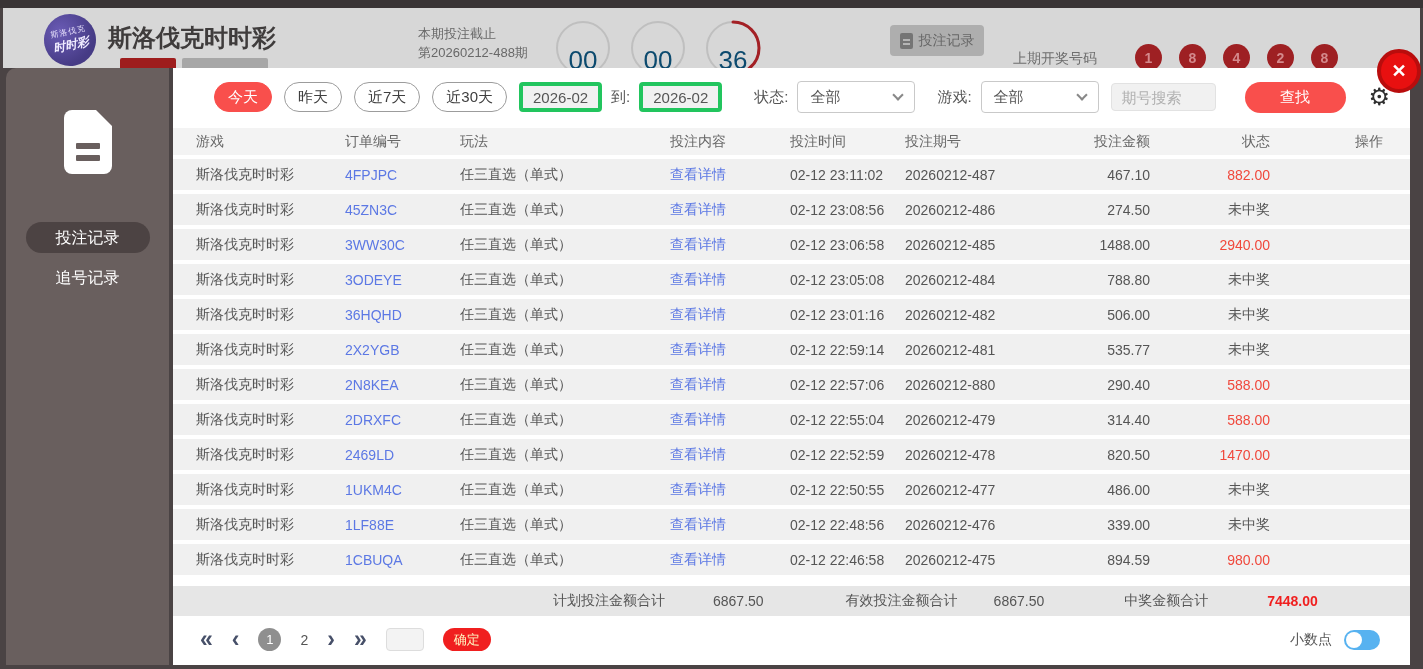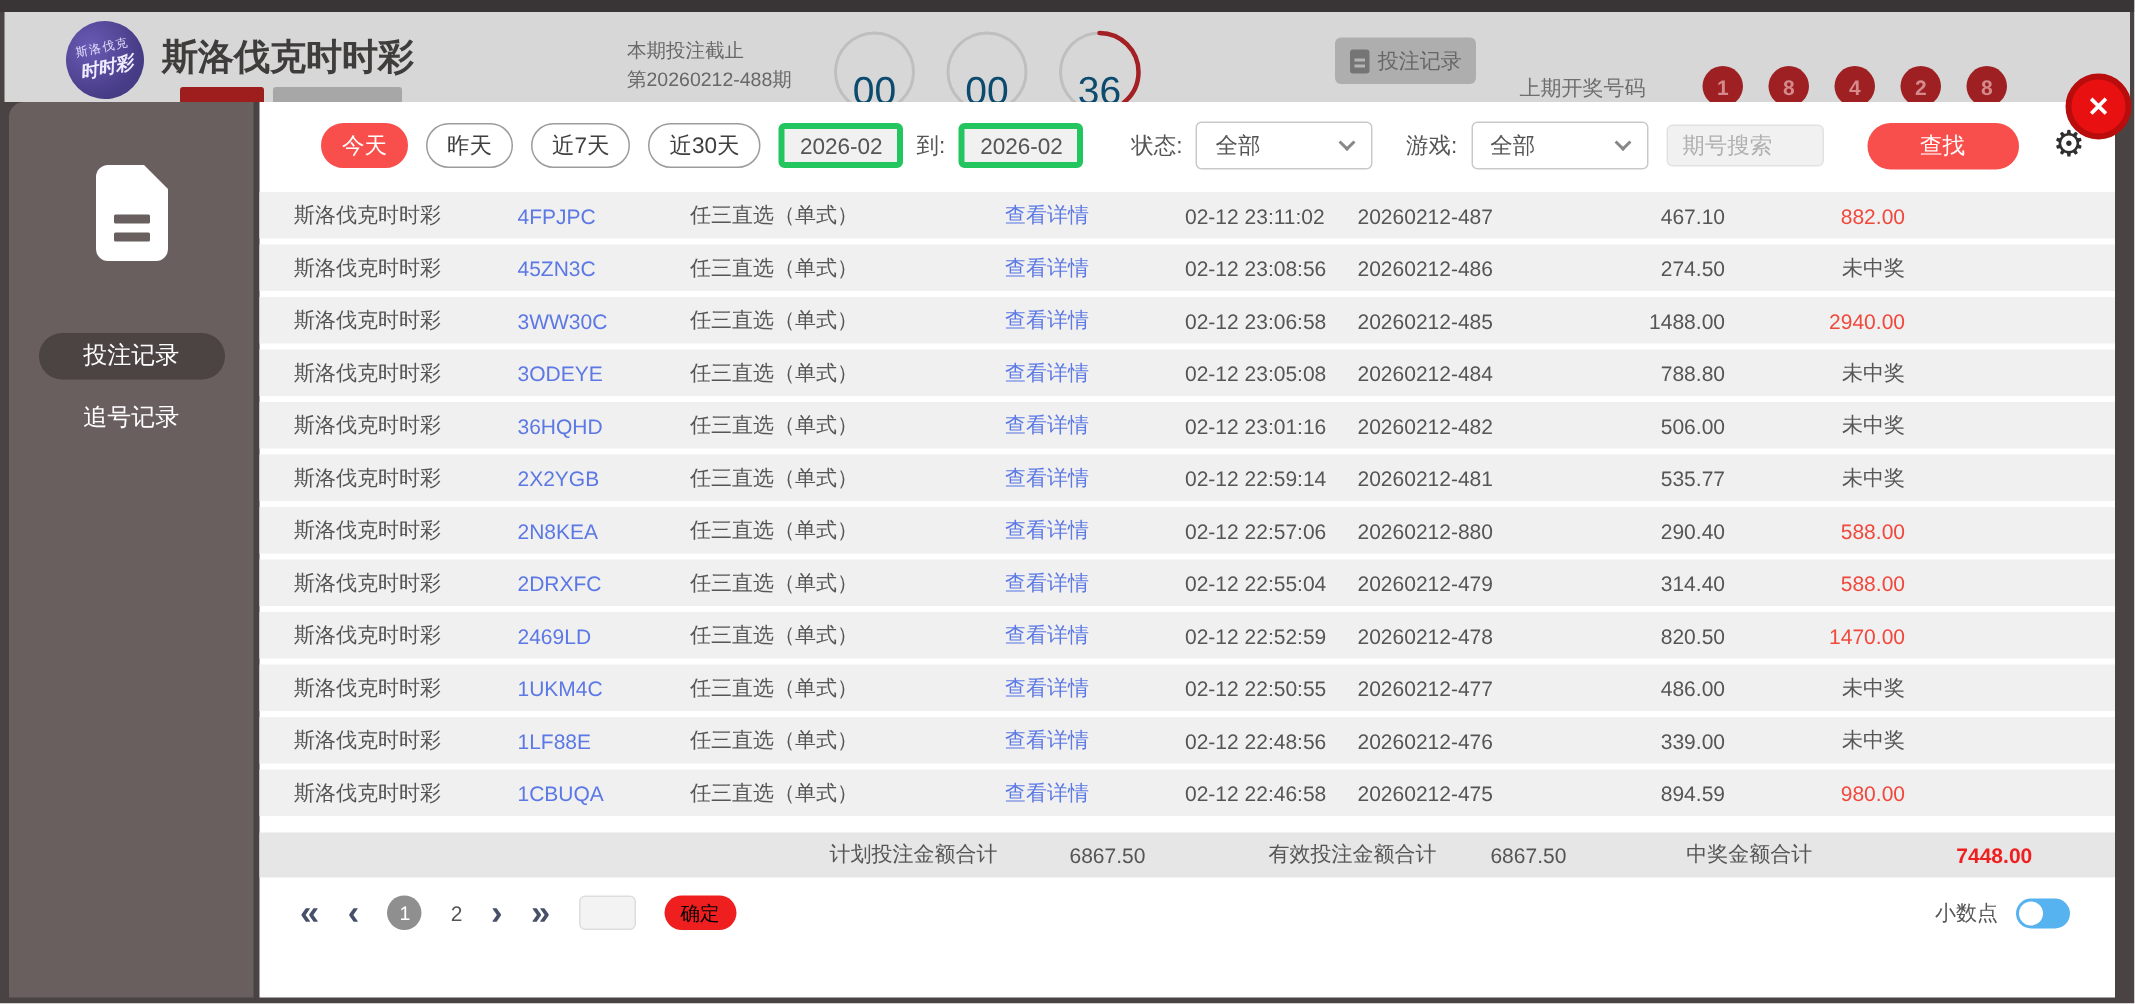--- a/index.html
+++ b/index.html
@@ -69,30 +69,30 @@
   .trow { display:grid; grid-template-columns:149px 115px 210px 120px 115px 135px 110px 120px 1fr;
           align-items:center; padding:0 27px 0 23px; font-size:14px; }
   .thead { height:27px; background:#f3f3f3; color:#666; margin-bottom:4px; }
   .data-row { height:31px; background:#f0f0f0; color:#555; margin-bottom:4px; }
   .r { text-align:right; }
   .link { color:#5c78e4; cursor:pointer; }
   .win { color:#f0483c; }
 
   .summary { display:flex; align-items:center; height:30px; background:#e6e6e6; margin-top:11px; font-size:14px; color:#555; }
   .s-l1 { margin-left:380px; } .s-v1 { margin-left:48px; } .s-l2 { margin-left:82px; } .s-v2 { margin-left:36px; }
-  .s-l3 { margin-left:80px; } .s-v3 { margin-left:96px; color:#f01f1f; font-weight:bold; }
+  .s-l3 { margin-left:80px; } .s-v3 { margin-left:59px; color:#f01f1f; font-weight:bold; }
 
   .mfooter { display:flex; align-items:center; justify-content:space-between; height:47px; padding:0 30px 0 27px; }
   .pager { display:flex; align-items:center; gap:19px; }
   .parrow { font-size:23px; font-weight:bold; color:#475069; cursor:pointer; line-height:1; }
   .pnum { font-size:14px; color:#555; cursor:pointer; }
   .pnum.current { width:23px; height:23px; border-radius:50%; background:#8f8f8f; color:#fff; text-align:center;
                   line-height:23px; font-size:13px; }
   .page-input { width:38px; height:23px; background:#f3f3f3; border:1px solid #ddd; border-radius:4px; }
-  .confirm-btn { height:23px; padding:0 11px; background:#f01f1f; border:none; border-radius:12px; color:#000000;
+  .confirm-btn { height:23px; padding:0 11px; background:#f01f1f; border:none; border-radius:12px; color:#fef9c3;
                  font-size:13px; cursor:pointer; }
   .decimal { display:flex; align-items:center; gap:12px; font-size:14px; color:#555; }
   .toggle { position:relative; width:36px; height:20px; border-radius:10px; background:#57b2f0; cursor:pointer; }
   .knob { position:absolute; left:2px; top:2px; width:16px; height:16px; border-radius:50%; background:#fff; }
 
   .close-btn { position:absolute; left:1377px; top:49px; width:44px; height:44px; border-radius:50%;
                background:#e81010; border:4px solid #b90d0d; color:#fff; display:flex; align-items:center;
                justify-content:center; font-size:18px; font-weight:bold; z-index:9; cursor:pointer; }
 </style>
 </head>
@@ -178,20 +178,31 @@
       <div class="sel">
         <span>全部</span>
         <span class="chev"></span>
       </div>
       <input class="search-input" placeholder="期号搜索" style="">
       <button class="find-btn">查找</button>
       <span class="gear">⚙</span>
     </div>
 
     <div class="tbl">
+      <div class="trow thead">
+          <div class="">游戏</div>
+          <div class="">订单编号</div>
+          <div class="">玩法</div>
+          <div class="">投注内容</div>
+          <div class="">投注时间</div>
+          <div class="">投注期号</div>
+          <div class="r">投注金额</div>
+          <div class="r">状态</div>
+          <div class="r">操作</div>
+        </div>
       <div>
           <div class="trow data-row">
             <div>斯洛伐克时时彩</div>
             <div class="link">4FPJPC</div>
             <div>任三直选（单式）</div>
             <div class="link">查看详情</div>
             <div>02-12 23:11:02</div>
             <div>20260212-487</div>
             <div class="r">467.10</div>
             <div class="r win">882.00</div>

